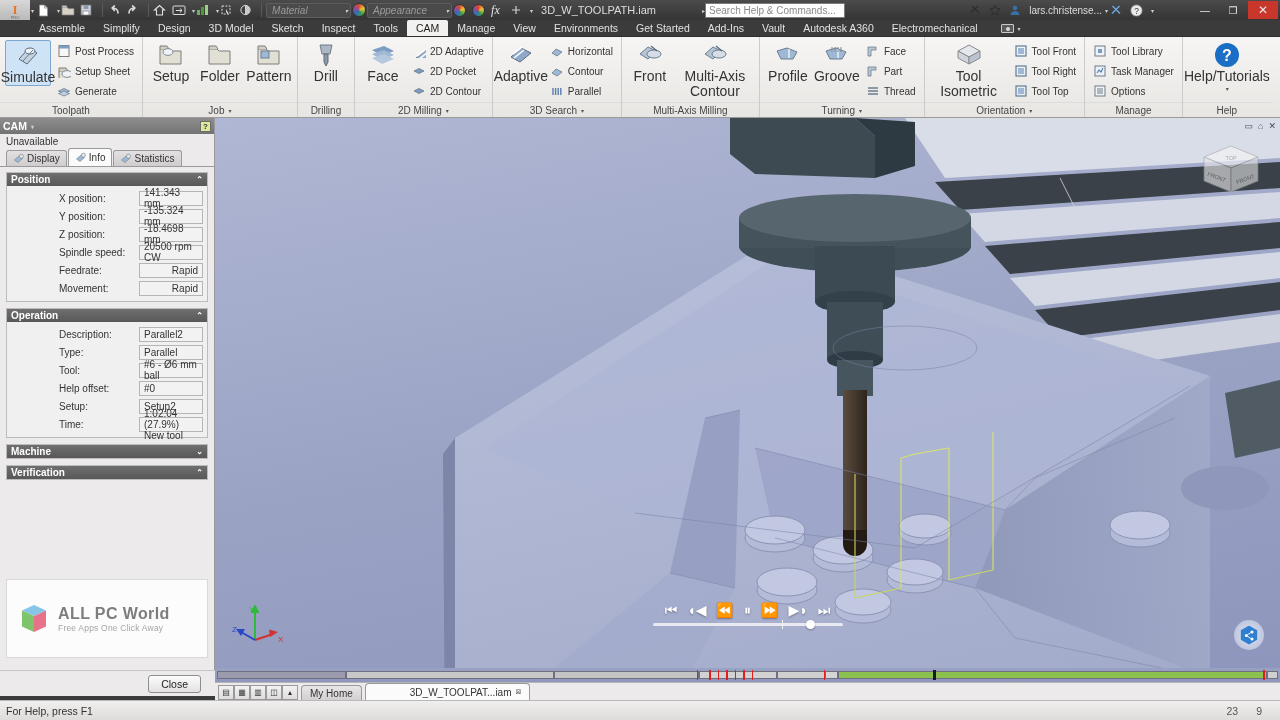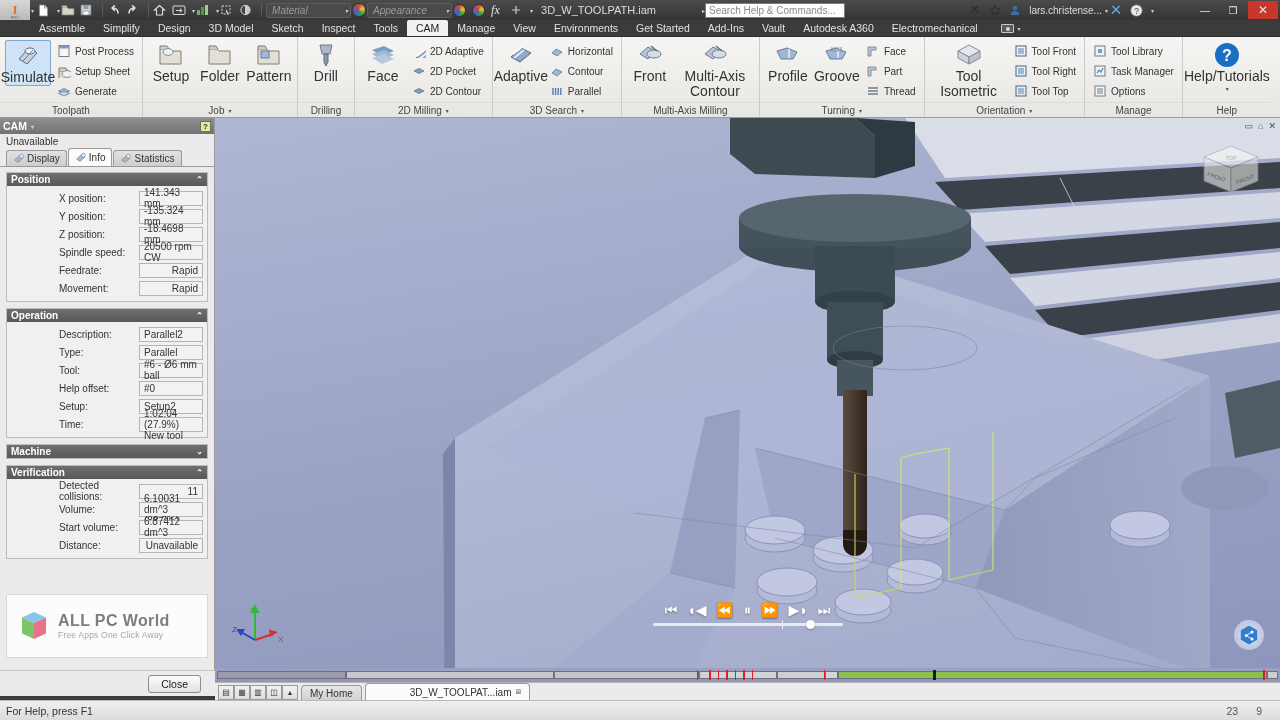--- a/index.html
+++ b/index.html
@@ -128,21 +128,21 @@
   .sect-b { padding:3px 4px 4px 4px; background:#f1f0f0; }
   .frow { display:flex; align-items:center; height:18px;margin-left:48px; }
   .frow .flbl { width:80px; font-size:10px; color:#333; }
   .fval {
     flex:1; height:15px; background:#f3f2f2; border:1px solid #b5b5b5;
     display:flex; align-items:center; padding:0 4px; font-size:10px; color:#333;
   }
   .fval.right { justify-content:flex-end; }
 
   .watermark {
-    position:absolute; left:6px; bottom:38px; width:202px; height:64px;
+    position:absolute; left:6px; bottom:38px; width:202px; height:79px;
     background:#fcfcfc; border:1px solid #d9d9d9;
     display:flex; align-items:center; gap:7px; padding-left:10px;
   }
   .wm-cube { width:34px;height:34px; position:relative; }
   .wm-txt .t1 { font-size:16px; font-weight:bold; color:#7d7d7d; letter-spacing:.4px; }
   .wm-txt .t2 { font-size:8.5px; color:#a5a5a5; letter-spacing:.2px; }
 
   .lp-foot {
     position:absolute; left:0; bottom:0; width:215px; height:26px;
     background:#eceaea; border-top:1px solid #c6c6c6; display:flex;
@@ -873,38 +873,20 @@
         <div class="sect">
           <div class="sect-h">
             <span>Machine</span>
             <span class="chev">⌄</span>
           </div>
         </div>
         <div class="sect">
           <div class="sect-h">
             <span>Verification</span>
             <span class="chev">⌃</span>
-          </div>
-          <div class="sect-b">
-            <div class="frow">
-              <div class="flbl">Detected collisions:</div>
-              <div class="fval right">11</div>
-            </div>
-            <div class="frow">
-              <div class="flbl">Volume:</div>
-              <div class="fval right">6.10031 dm^3 (88.7%)</div>
-            </div>
-            <div class="frow">
-              <div class="flbl">Start volume:</div>
-              <div class="fval right">6.87412 dm^3</div>
-            </div>
-            <div class="frow">
-              <div class="flbl">Distance:</div>
-              <div class="fval right">Unavailable</div>
-            </div>
           </div>
         </div>
       </div>
 
     <div class="watermark">
       <div class="wm-cube">
         <svg width="34" height="34" viewBox="0 0 34 34">
           <path d="M17 3 29 8.5 17 14 5 8.5z" fill="#86c5e8"></path>
           <path d="M5 8.5 17 14v16L5 24.5z" fill="#7ec46a"></path>
           <path d="M29 8.5 17 14v16l12-5.5z" fill="#e8728a"></path>

